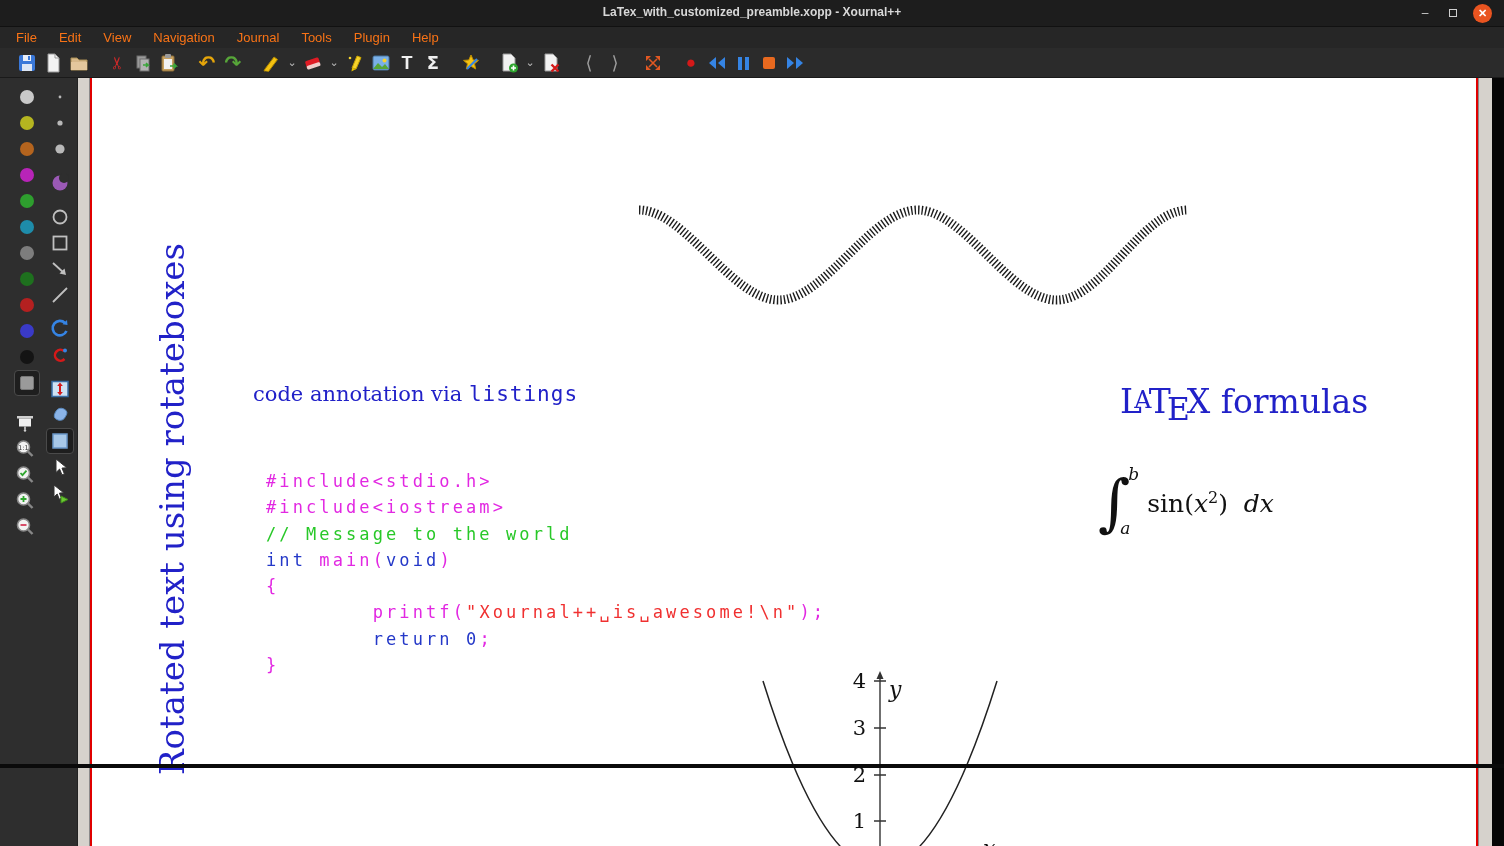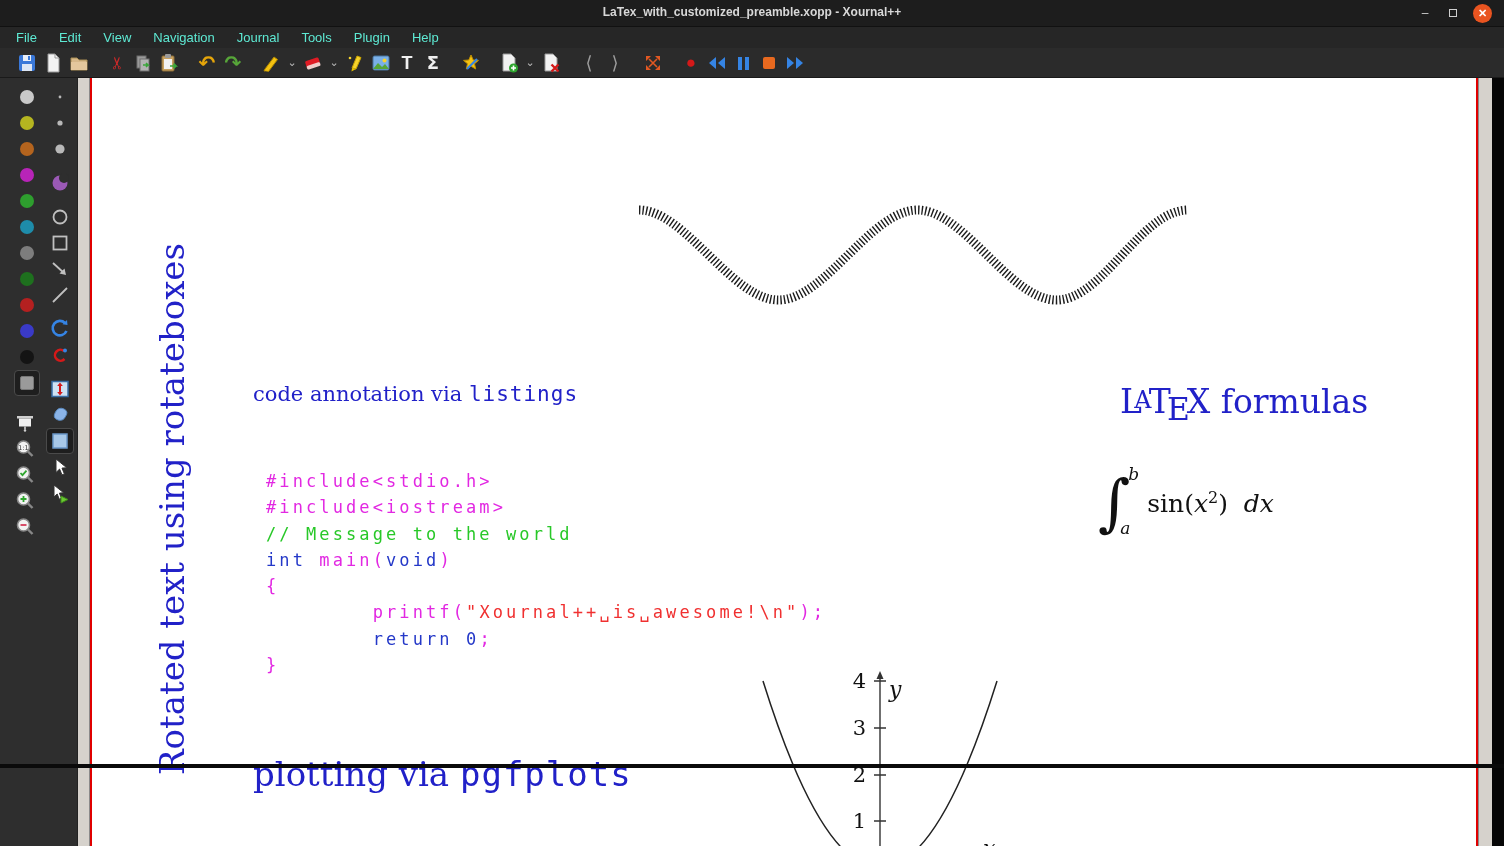--- a/index.html
+++ b/index.html
@@ -16,21 +16,21 @@
             font-size:12px; text-align:center; line-height:18px; }
   #btn-minimize { right:70px; }
   #btn-restore  { right:42px; }
   #btn-restore .sq { display:inline-block; width:8px; height:8px; border:1px solid #cfcfcf; margin-top:5px; }
   #btn-close { right:12px; width:19px; height:19px; background:#e95420; border-radius:50%;
                color:#fff; font-size:11px; line-height:19px; font-weight:bold; }
 
   
   #menubar { position:absolute; left:0; top:27px; width:1504px; height:21px;
              background:#262626; display:flex; align-items:center; padding-left:16px; gap:22px; }
-  .menu-item { color:#5eead4; font-size:13px; cursor:default; }
+  .menu-item { color:#f97316; font-size:13px; cursor:default; }
 
   
   #toolbar { position:absolute; left:0; top:48px; width:1504px; height:30px;
              background:#2b2b2b; border-bottom:1px solid #1a1a1a;
              display:flex; align-items:center; padding-left:14px; }
   .tb { width:26px; height:26px; display:flex; align-items:center; justify-content:center; flex:0 0 auto; }
   .tb svg { display:block; }
   .tb-gap { width:12px; flex:0 0 auto; }
   .glyph { font-size:17px; line-height:26px; }
   .chev { color:#b8b8b8; font-size:11px; width:16px; text-align:center; flex:0 0 auto; }
@@ -455,21 +455,20 @@
 
       <div id="formula">
         <span id="int-sign">∫</span>
         <span id="int-limits">
             <span class="up">b</span>
             <span class="lo">a</span>
           </span>
         <span id="formula-body"><span>sin(</span><i>x</i><sup>2</sup><span>) </span>&nbsp;<i>dx</i></span>
       </div>
 
-      <div class="heading" id="h-plot"><span>plotting via </span><span class="mono">pgfplots</span></div>
 
       <svg id="plot" width="276" height="252">
 
         <path d="M20 200 H262" stroke="#333" stroke-width="1.4"></path>
         <polygon points="267,200 259,196.5 259,203.5" fill="#333"></polygon>
         <path d="M140 202 V8" stroke="#333" stroke-width="1.4"></path>
         <polygon points="140,3 136.5,11 143.5,11" fill="#333"></polygon>
 
         <path d="M23 196 v8 M82 196 v8 M198 196 v8 M256 196 v8" stroke="#333" stroke-width="1.3"></path>
         <path d="M134 13 h12 M134 60 h12 M134 107 h12 M134 153 h12" stroke="#333" stroke-width="1.3"></path>

